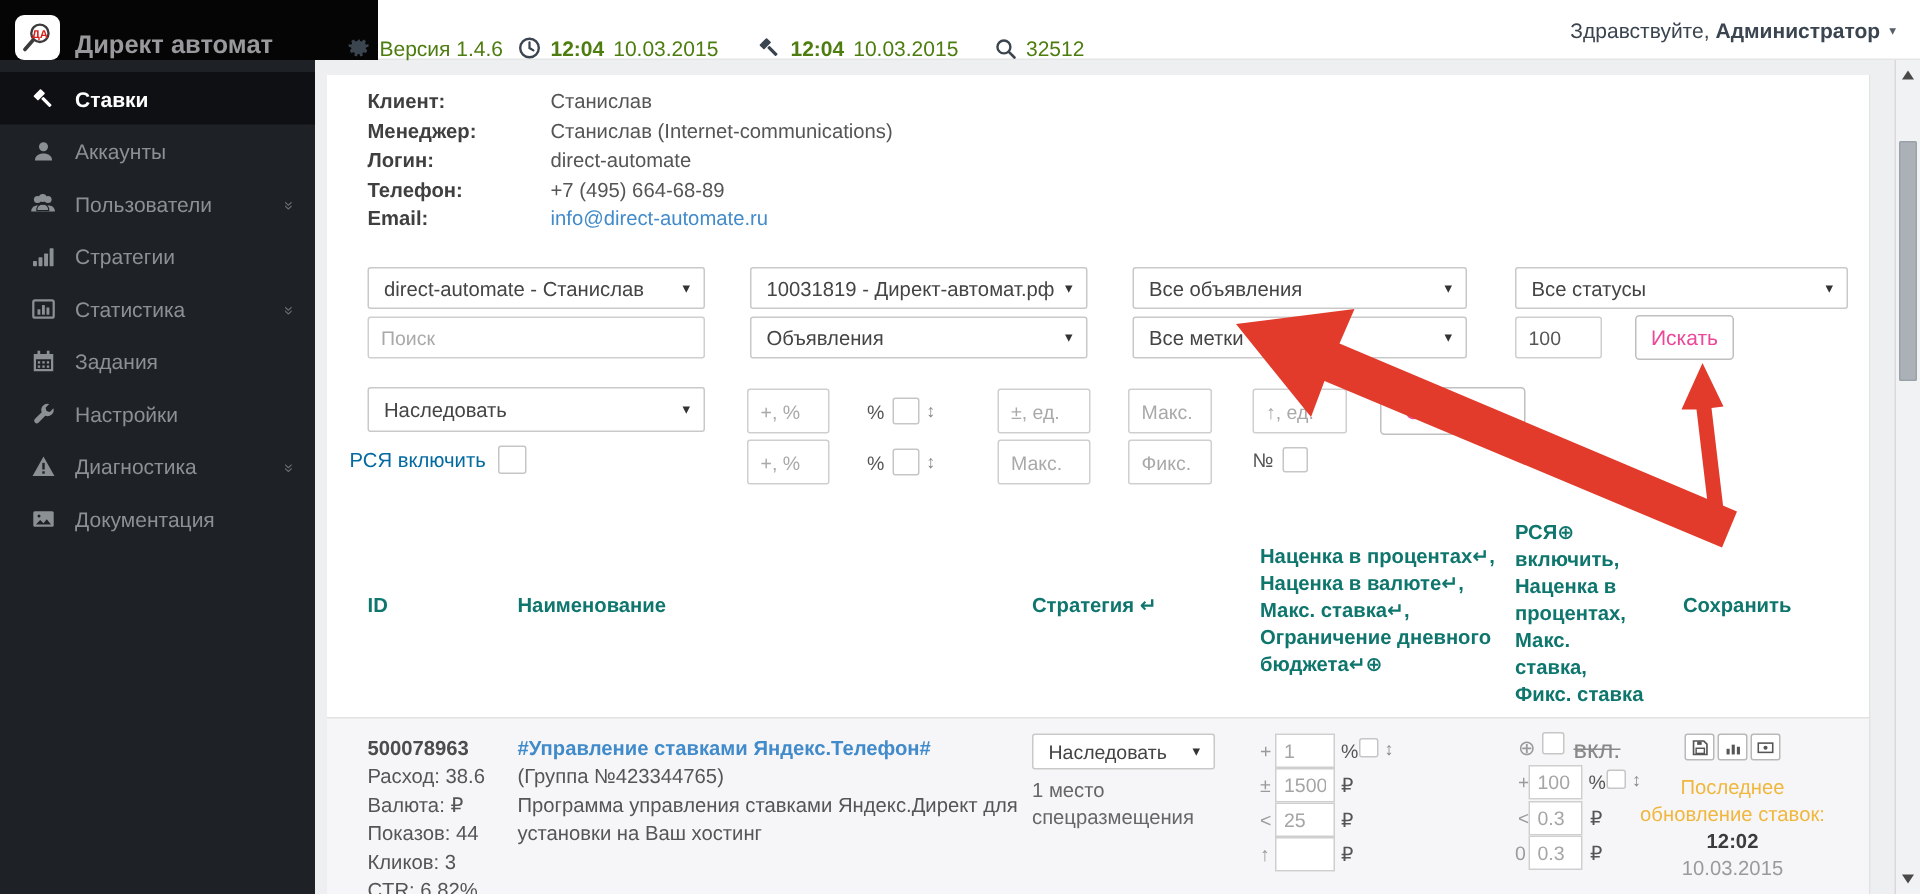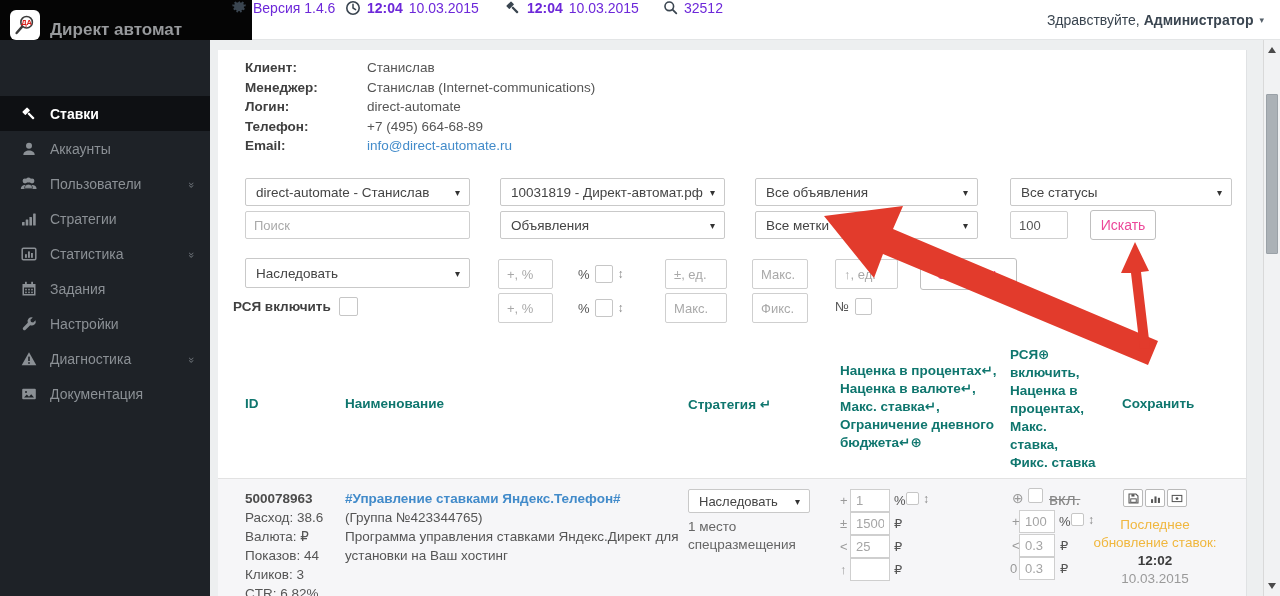--- a/index.html
+++ b/index.html
@@ -6,31 +6,31 @@
   html,body { width:1280px; height:596px; overflow:hidden; }
   body { font-family:"Liberation Sans","DejaVu Sans",sans-serif; font-size:13.5px; color:#444; background:#fff; }
   #app { position:relative; width:1280px; height:596px; background:#edeff0; overflow:hidden; }
   .abs { position:absolute; }
 
   
   .topbar { position:absolute; left:0; top:0; width:1280px; height:40px; background:#fff; border-bottom:1px solid #e3e5e6; z-index:5; }
   .logo-block { position:absolute; left:0; top:0; width:252px; height:40px; background:#050505; display:flex; align-items:flex-end; padding-left:10px; cursor:pointer; }
   .logo-icon { width:30px; height:30px; background:#fff; border-radius:6px; display:flex; align-items:center; justify-content:center; }
   .logo-title { margin-left:10px; font-size:17px; font-weight:bold; color:#97999c; }
-  .nav-item { position:absolute; top:0; height:40px; display:flex; align-items:flex-start; gap:6px; color:#6d28d9; font-size:14px; }
+  .nav-item { position:absolute; top:0; height:40px; display:flex; align-items:flex-end; gap:6px; color:#4d7c0f; font-size:14px; }
   .nav-item b { font-weight:bold; }
   .nav-item svg { flex:0 0 auto; }
   .user-menu { position:absolute; right:16px; top:0; height:40px; display:flex; align-items:center; gap:4px; color:#3a4550; font-size:14px; cursor:pointer; }
   .user-caret { font-size:9px; color:#55606a; margin-left:2px; }
 
   
   .sidebar { position:absolute; left:0; top:40px; width:210px; height:556px; background:#1e2227; padding-top:8px; z-index:4; }
   .side-item { position:relative; height:35px; display:flex; align-items:center; padding-left:20px; color:#8b9095; font-size:14px; cursor:pointer; }
   .side-item .sicon { width:17px; height:17px; margin-right:13px; display:flex; align-items:center; justify-content:center; }
-  .side-item.active { background:#0e1013; color:#fff; font-weight:bold;margin-top:48px; }
+  .side-item.active { background:#0e1013; color:#fff; font-weight:bold; }
   .schev { position:absolute; right:16px; top:50%; transform:translateY(-50%) rotate(90deg); font-size:11px; color:#6d7差4; color:#6d7378; letter-spacing:-2px; }
 
   
   .white-panel { position:absolute; left:218px; top:50px; width:1029px; height:428px; background:#fff; border-right:1px solid #e0e2e4; }
   .row-strip { position:absolute; left:218px; top:478px; width:1029px; height:118px; background:#f6f6f8; border-top:1px solid #e2e2e2; border-right:1px solid #e0e2e4; }
 
   
   .ci-row { line-height:19.5px; white-space:nowrap; }
   .ci-label { display:inline-block; width:122px; font-weight:bold; color:#3f3f3f; }
   .ci-value { color:#555; }
@@ -278,21 +278,21 @@
     <span class="glabel">%</span>
     <span class="cb" style="width:18px; height:18px;"></span>
     <span class="updown">↕</span>
   </div>
   <input class="inp abs" style="left: 665px; top: 259px; width: 62px; height: 30px;" placeholder="±, ед.">
   <input class="inp abs" style="left: 752px; top: 259px; width: 56px; height: 30px;" placeholder="Макс.">
   <input class="inp abs" style="left: 835px; top: 259px; width: 63px; height: 30px;" placeholder="↑, ед.">
   <button class="btn abs" style="left:920px; top:258px; width:97px; height:32px;">Обновить</button>
 
   <div class="abs" style="left:233px; top:294px; height:24px; display:flex; align-items:center; gap:8px;">
-    <span style="color:#404040;font-weight:bold;">РСЯ включить</span>
+    <span style="color:#0369a1;">РСЯ включить</span>
     <span class="cb" style="width:19px; height:19px;"></span>
   </div>
   <input class="inp abs" style="left: 498px; top: 293px; width: 55px; height: 30px;" placeholder="+, %">
   <div class="abs" style="left:578px; top:293px; height:30px; display:flex; align-items:center; gap:5px;">
     <span class="glabel">%</span>
     <span class="cb" style="width:18px; height:18px;"></span>
     <span class="updown">↕</span>
   </div>
   <input class="inp abs" style="left: 665px; top: 293px; width: 62px; height: 30px;" placeholder="Макс.">
   <input class="inp abs" style="left: 752px; top: 293px; width: 56px; height: 30px;" placeholder="Фикс.">

